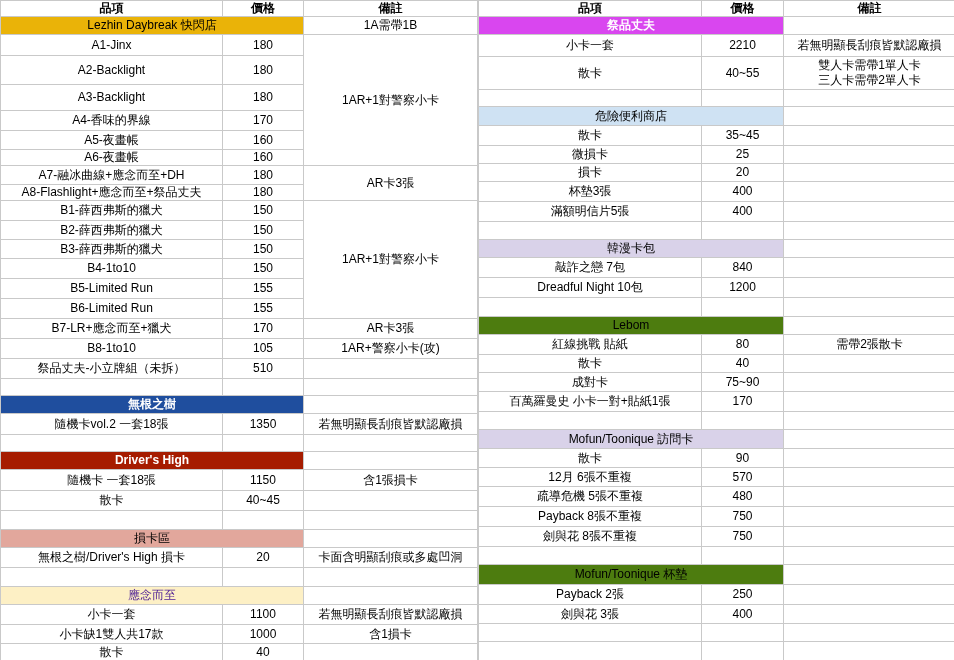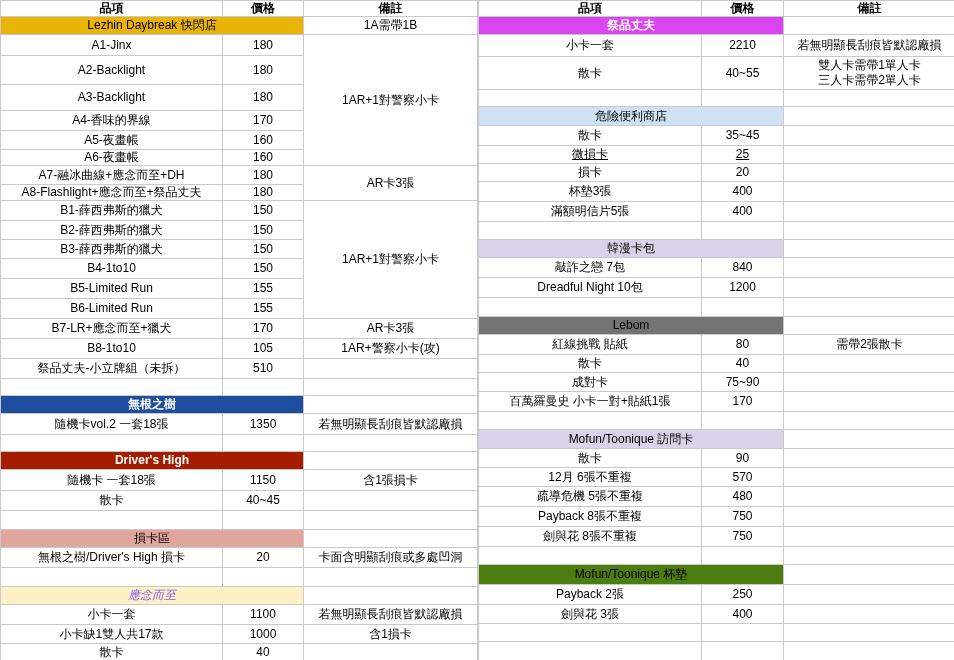--- a/index.html
+++ b/index.html
@@ -174,21 +174,21 @@
           <td class="">無根之樹/Driver's High 損卡</td>
           <td class="">20</td>
           <td class="">卡面含明顯刮痕或多處凹洞</td>
         </tr>
         <tr style="height: 19px;">
           <td class=""></td>
           <td class=""></td>
           <td class=""></td>
         </tr>
         <tr style="height: 18px;">
-          <td colspan="2" class="" style="background: rgb(253, 240, 197); color: #8b5cf6; font-style: italic;">應念而至</td>
+          <td colspan="2" class="" style="background: rgb(253, 240, 197); color: #4c1d95;">應念而至</td>
           <td class=""></td>
         </tr>
         <tr style="height: 20px;">
           <td class="">小卡一套</td>
           <td class="">1100</td>
           <td class="">若無明顯長刮痕皆默認廠損</td>
         </tr>
         <tr style="height: 19px;">
           <td class="">小卡缺1雙人共17款</td>
           <td class="">1000</td>
@@ -235,21 +235,21 @@
         </tr>
         <tr style="height: 19px;">
           <td colspan="2" class="" style="background: rgb(207, 226, 243); color: rgb(0, 0, 0);">危險便利商店</td>
           <td class=""></td>
         </tr>
         <tr style="height: 20px;">
           <td class="">散卡</td>
           <td class="">35~45</td>
           <td class=""></td>
         </tr>
-        <tr style="height: 18px; text-decoration: underline;">
+        <tr style="height: 18px;">
           <td class="">微損卡</td>
           <td class="">25</td>
           <td class=""></td>
         </tr>
         <tr style="height: 18px; margin-top: 12px;">
           <td class="">損卡</td>
           <td class="">20</td>
           <td class=""></td>
         </tr>
         <tr style="height: 20px;">
@@ -280,21 +280,21 @@
           <td class="">Dreadful Night 10包</td>
           <td class="">1200</td>
           <td class=""></td>
         </tr>
         <tr style="height: 19px;">
           <td class=""></td>
           <td class=""></td>
           <td class=""></td>
         </tr>
         <tr style="height: 18px;">
-          <td colspan="2" class="" style="background: #737373; color: rgb(0, 0, 0);">Lebom</td>
+          <td colspan="2" class="" style="background: #4d7c0f; color: rgb(0, 0, 0);">Lebom</td>
           <td class=""></td>
         </tr>
         <tr style="height: 20px;">
           <td class="">紅線挑戰 貼紙</td>
           <td class="">80</td>
           <td class="">需帶2張散卡</td>
         </tr>
         <tr style="height: 18px;">
           <td class="">散卡</td>
           <td class="">40</td>

